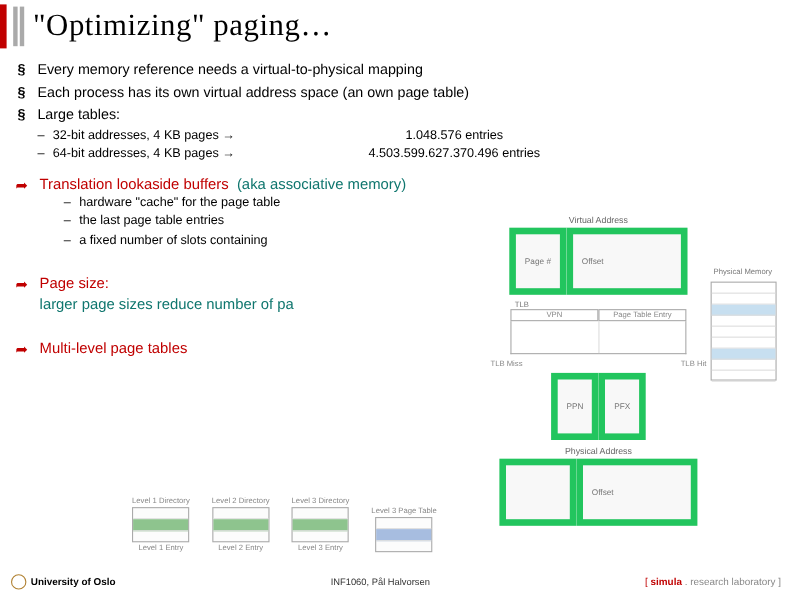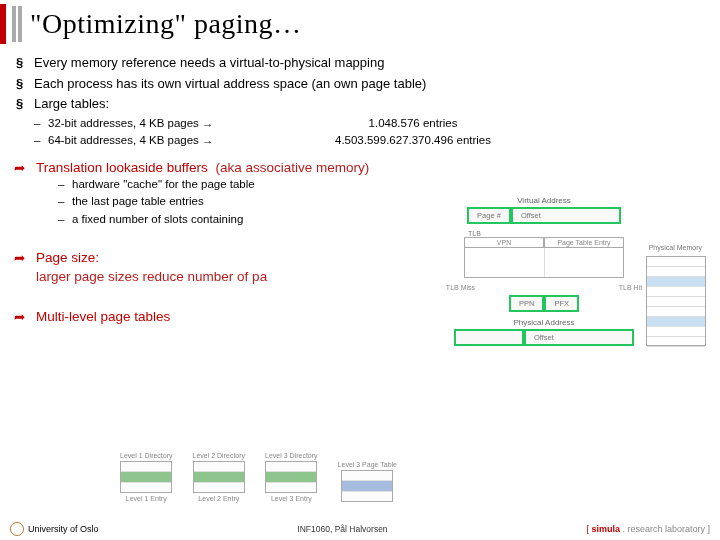--- a/index.html
+++ b/index.html
@@ -12,43 +12,43 @@
   .content { padding: 0 14px 0 14px; font-size: 13px; line-height: 1.35; }
   .bullets { list-style: none; margin-bottom: 0; }
   .bullets > li { position: relative; padding-left: 20px; margin-bottom: 3px; }
   .bullets > li::before { content: "§"; position: absolute; left: 2px; top: 0; font-weight: bold; }
   .sub { list-style: none; margin: 2px 0 10px 20px; font-size: 11.5px; }
   .sub li { position: relative; padding-left: 14px; margin-bottom: 2px; }
   .sub li::before { content: "–"; position: absolute; left: 0; top: 0; }
   .arrow-list { list-style: none; }
   .arrow-list > li { position: relative; padding-left: 22px; margin: 8px 0 4px 0; color: #c00000; font-size: 13.5px; }
   .arrow-list > li::before { content: "➥"; position: absolute; left: 0; top: 0; color: #c00000; transform: scaleX(-1) rotate(180deg); }
-  .arrow-list .byline { color: #b91c1c; }
+  .arrow-list .byline { color: #0f766e; }
   .sub2 { list-style: none; margin-left: 22px; font-size: 11.5px; color: #000; }
   .sub2 li { position: relative; padding-left: 14px; margin-bottom: 2px; }
   .sub2 li::before { content: "–"; position: absolute; left: 0; top: 0; }
   .tabline { display: flex; }
   .tabline .c1 { width: 280px; }
   .tabline .c2 { text-align: center; width: 170px; font-variant-numeric: tabular-nums; }
   .diagram { position: absolute; right: 6px; top: 196px; width: 340px; height: 190px; border: none; font-size: 8px; color: #888; }
   .diag-title { text-align: center; font-size: 8px; color: #666; margin-bottom: 2px; }
   .diag-row { display: flex; justify-content: center; gap: 0; margin-bottom: 6px; }
-  .diag-cell { border: 2px solid #22c55e; padding: 2px 8px; background: #f8f8f8; font-size: 7.5px; color: #777; }
+  .diag-cell { border: 6px solid #22c55e; padding: 20px 8px; background: #f8f8f8; font-size: 7.5px; color: #777; }
   .tlb-box { width: 160px; margin: 0 auto 6px auto; }
   .tlb-head { display: flex; }
   .tlb-head div { flex: 1; border: 1px solid #aaa; text-align: center; font-size: 7px; padding: 1px; }
   .tlb-body { height: 30px; border: 1px solid #aaa; border-top: none; background: #fff; display: flex; }
   .tlb-body div { flex: 1; border-right: 1px solid #ddd; }
   .tlb-body div:last-child { border-right: none; }
   .tlb-lbl { text-align: left; font-size: 7px; color: #777; padding-left: 4px; }
   .phys { border: 1px solid #aaa; width: 60px; height: 90px; position: absolute; right: 8px; top: 60px; background: #fff; }
   .phys div { border-bottom: 1px solid #ddd; height: 10px; }
   .phys .hl { background: #c7dff0; }
   .footer { position: absolute; bottom: 4px; left: 0; right: 0; display: flex; align-items: center; justify-content: space-between; padding: 0 10px; font-size: 9px; }
-  .uio { display: flex; align-items: center; gap: 4px; font-weight: normal; }
+  .uio { display: flex; align-items: center; gap: 4px; font-weight: bold; }
   .uio-logo { width: 14px; height: 14px; border-radius: 50%; border: 1px solid #b08030; background: #fff; }
   .center-foot { color: #333; font-size: 8.5px; }
   .simula { color: #c00000; font-size: 9px; }
   .simula .gray { color: #888; }
   .ml-tables { position: absolute; left: 120px; bottom: 38px; display: flex; gap: 20px; font-size: 7px; color: #777; align-items: flex-end; }
   .ml-col { display: flex; flex-direction: column; align-items: center; gap: 2px; }
   .ml-lbl { font-size: 7px; color: #888; }
   .ml-box { border: 1px solid #aaa; width: 52px; height: 32px; background: #fcfcfc; display: flex; flex-direction: column; }
   .ml-box .r { flex: 1; border-bottom: 1px solid #e0e0e0; }
   .ml-box .r:last-child { border-bottom: none; }

